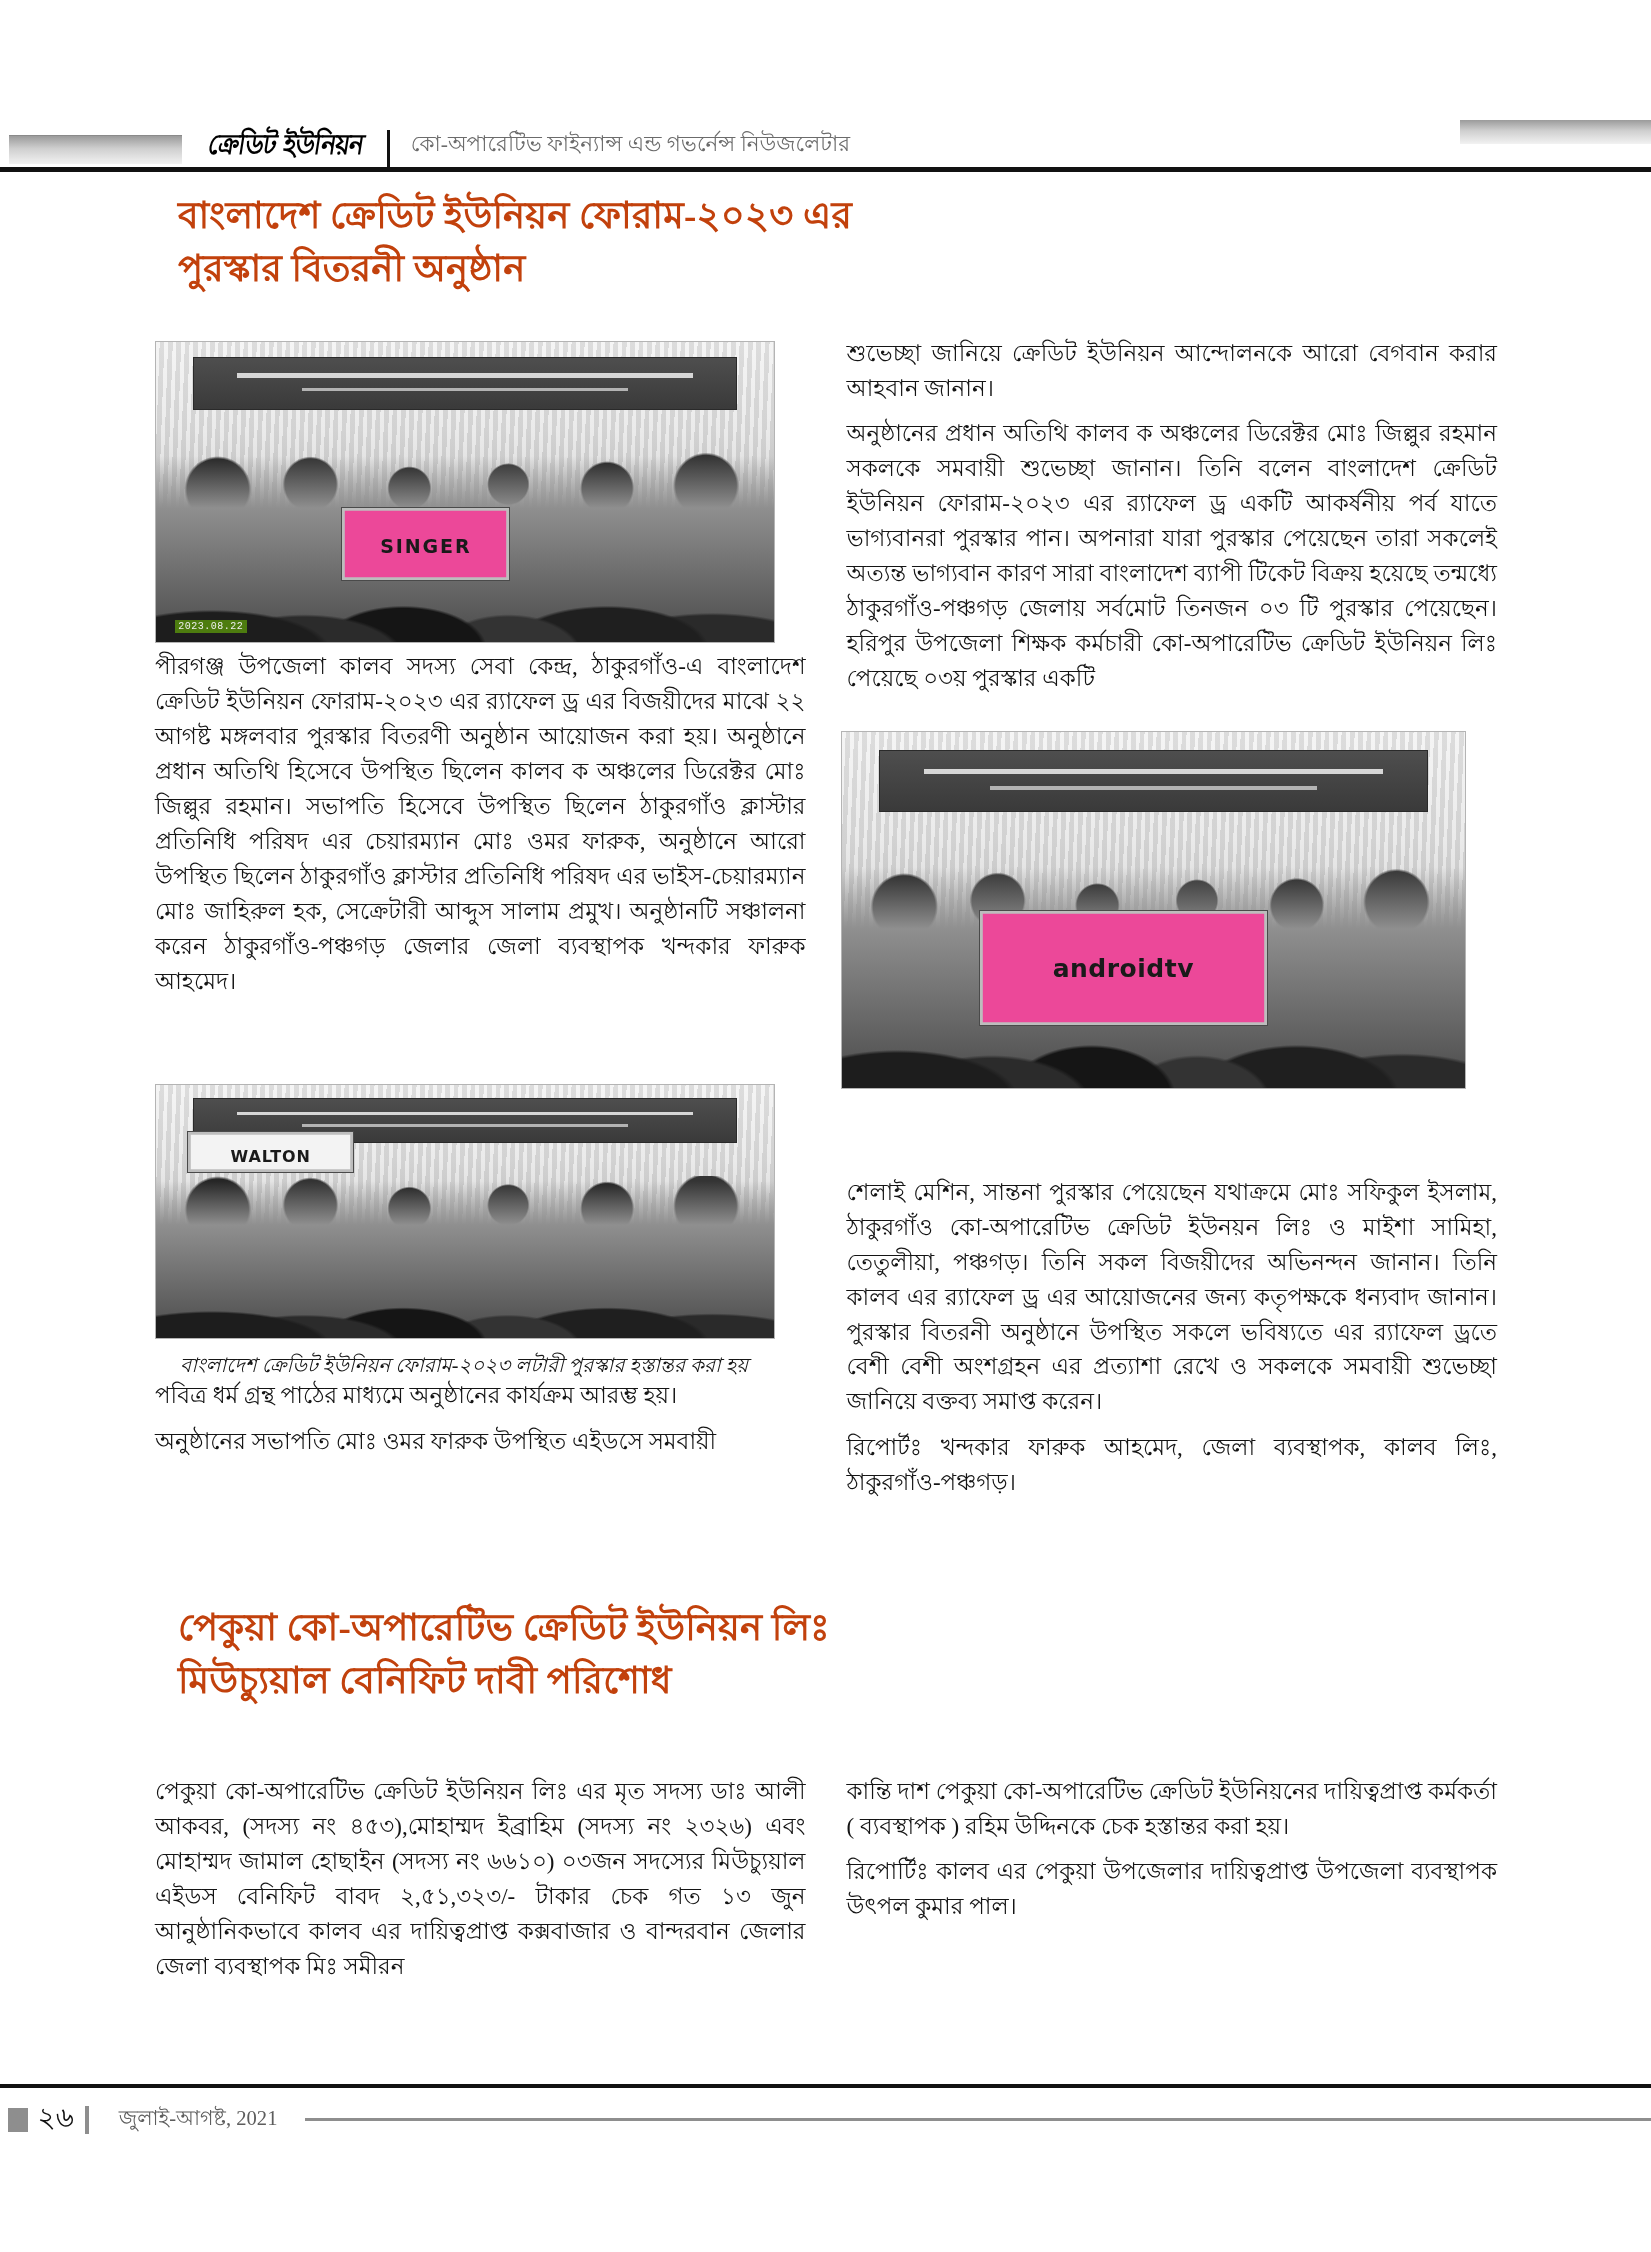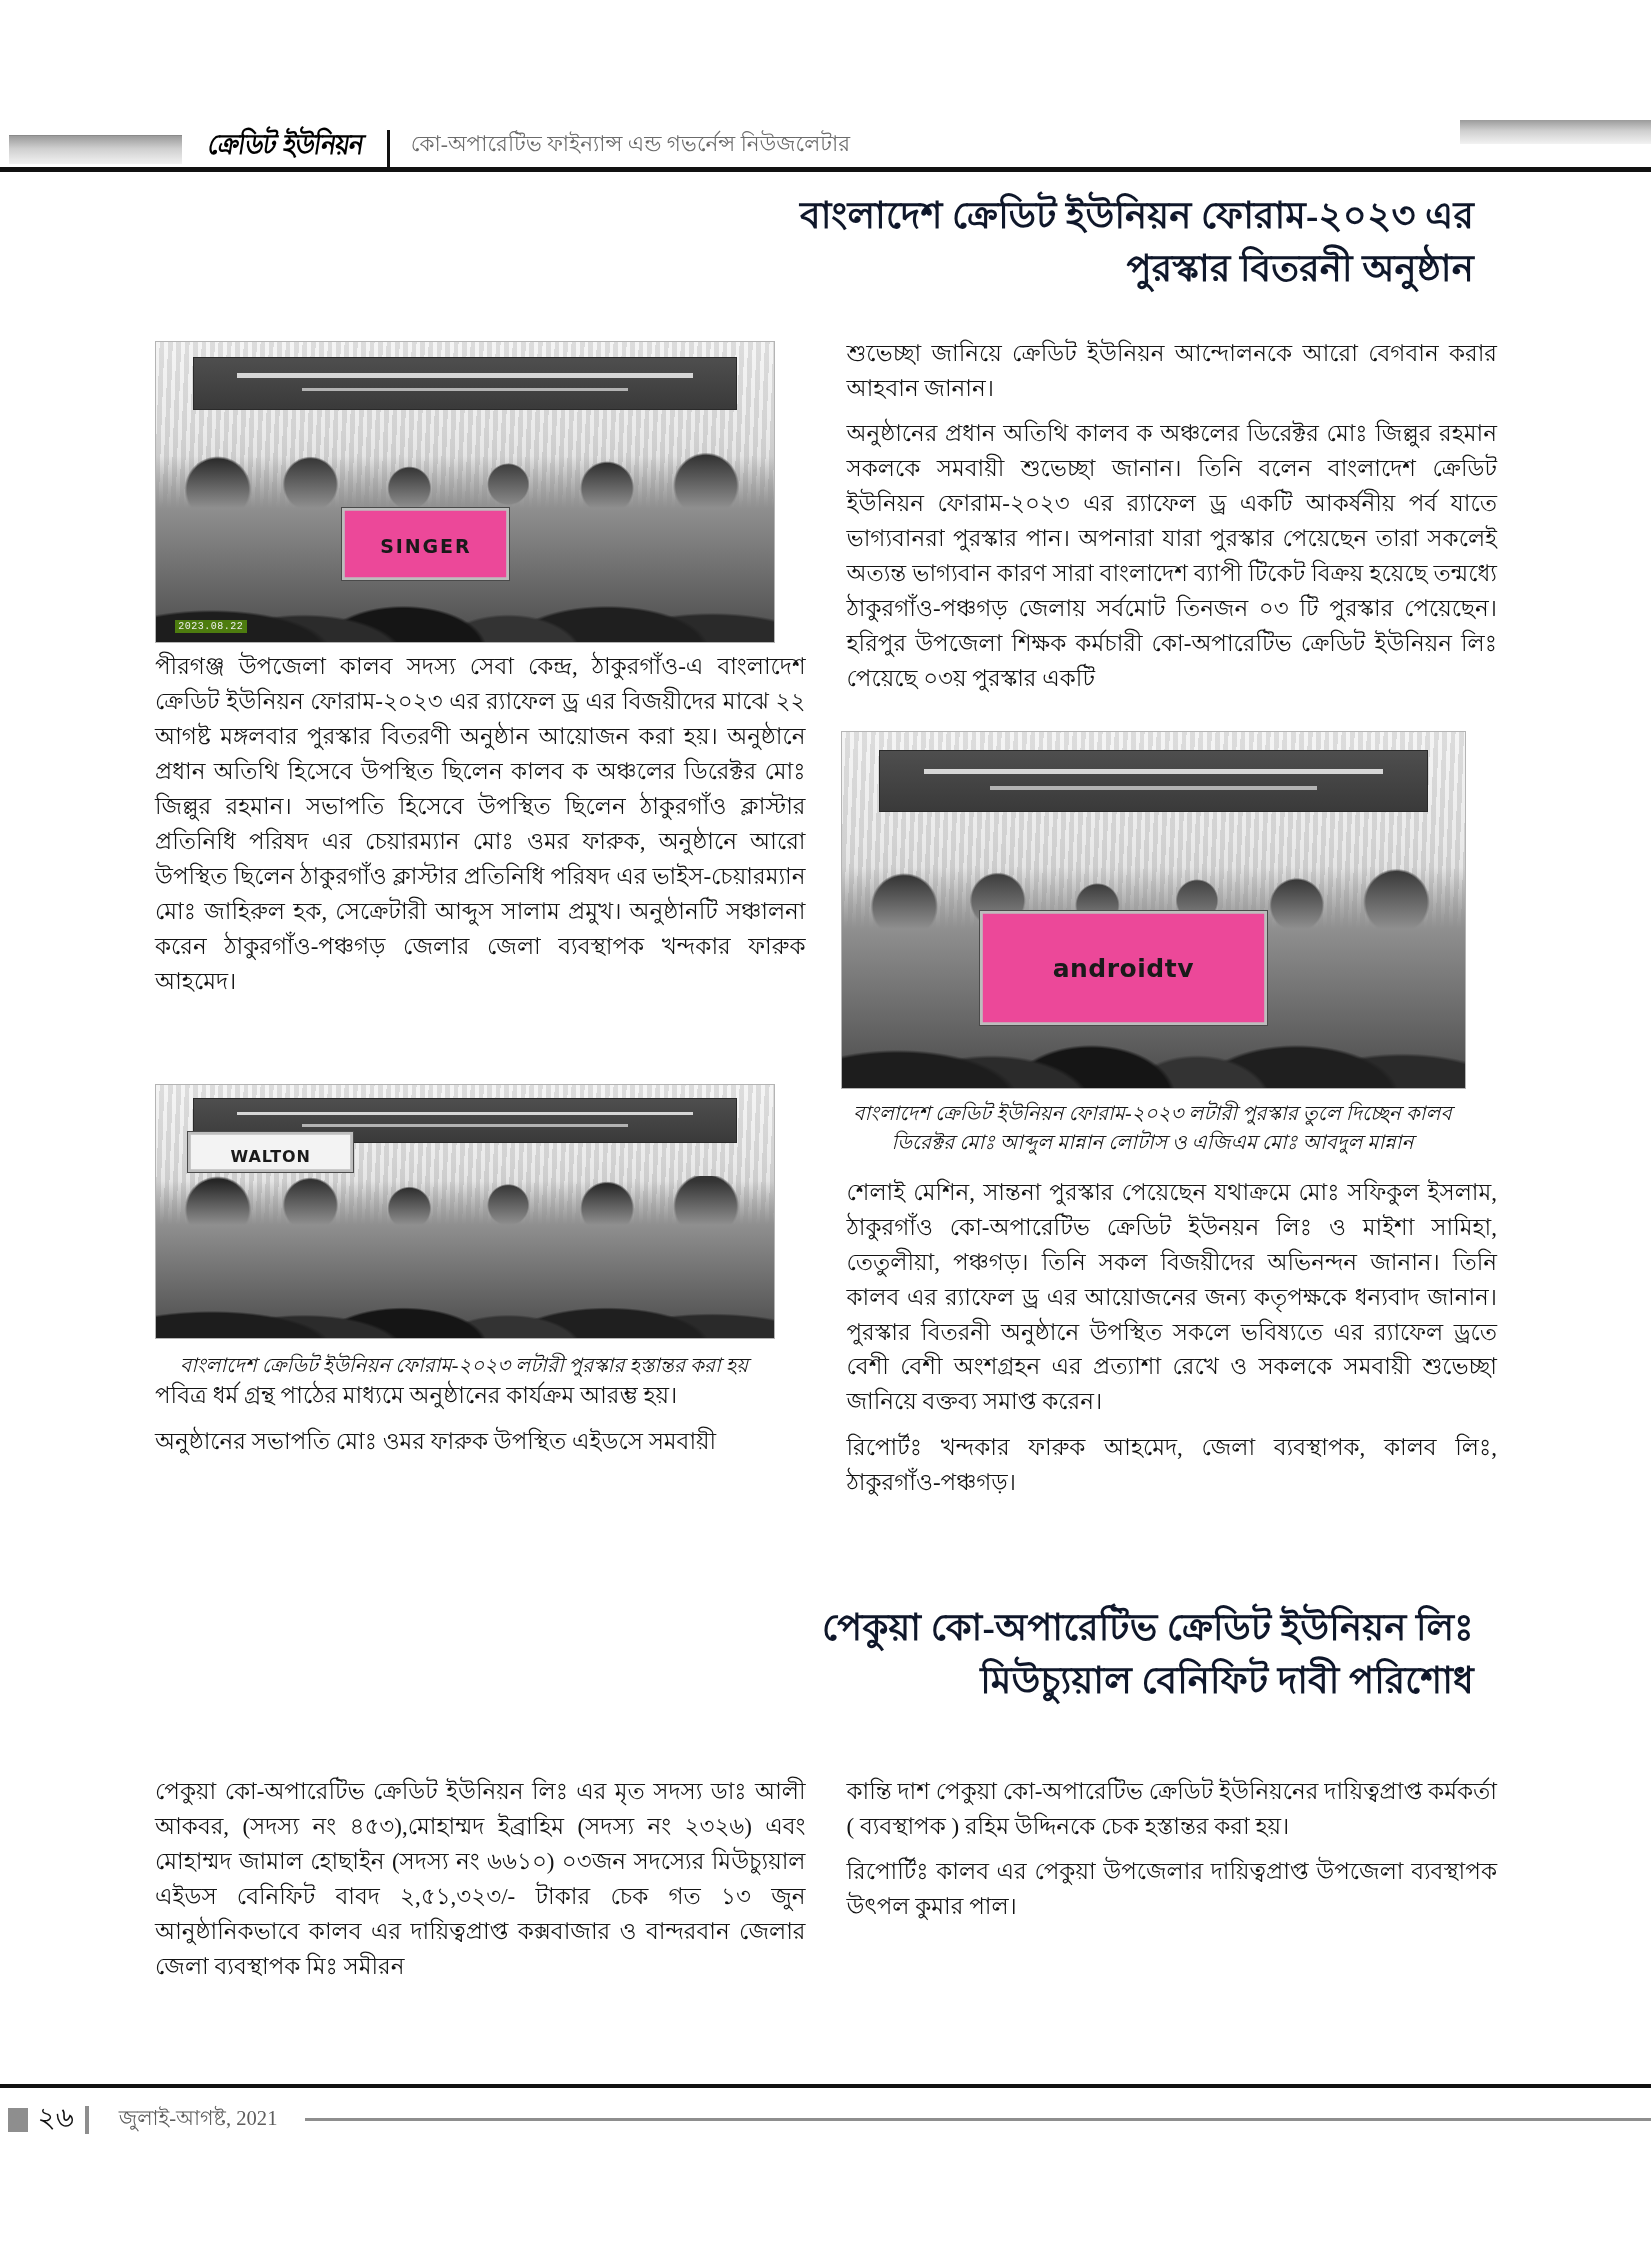--- a/index.html
+++ b/index.html
@@ -126,25 +126,25 @@
   .foot-line {
     flex: 1;
     height: 2.8px;
     background: #8e8e8e;
     margin-left: 28px;
     margin-right: 0;
   }
 
   
   .article-title {
-    text-align: right;
+    text-align: left;
     font-weight: bold;
     font-size: 37px;
     line-height: 1.42;
-    color: #0f172a;
+    color: #c2410c;
     letter-spacing: 0.2px;
   }
   #article1-title {
     position: absolute;
     left: 178px;
     right: 178px;
     top: 190px;
   }
   #article2-title {
     position: absolute;
@@ -360,21 +360,20 @@
 
   <div id="photo3" class="photo">
     <div class="ph-sky"></div>
     <div class="banner"></div>
     <div class="heads"></div>
     <div class="crowd"></div>
     <div class="prize">
       <div class="plabel">androidtv</div>
     </div>
   </div>
-  <p id="cap3" class="caption">বাংলাদেশ ক্রেডিট ইউনিয়ন ফোরাম-২০২৩ লটারী পুরস্কার তুলে দিচ্ছেন কালব ডিরেক্টর মোঃ আব্দুল মান্নান লোটাস ও এজিএম মোঃ আবদুল মান্নান</p>
 
   <div id="article2-title" class="article-title">
     <div>পেকুয়া কো-অপারেটিভ ক্রেডিট ইউনিয়ন লিঃ</div>
     <div>মিউচ্যুয়াল বেনিফিট  দাবী পরিশোধ</div>
   </div>
 
   <div id="article2-body" class="colwrap">
     <div class="col">
       <p class="body">পেকুয়া   কো-অপারেটিভ ক্রেডিট ইউনিয়ন লিঃ এর মৃত সদস্য ডাঃ আলী আকবর, (সদস্য নং ৪৫৩),মোহাম্মদ ইব্রাহিম (সদস্য নং ২৩২৬) এবং মোহাম্মদ জামাল হোছাইন (সদস্য নং ৬৬১০) ০৩জন সদস্যের মিউচ্যুয়াল এইডস বেনিফিট বাবদ ২,৫১,৩২৩/- টাকার চেক গত ১৩ জুন আনুষ্ঠানিকভাবে কালব এর দায়িত্বপ্রাপ্ত কক্সবাজার ও বান্দরবান  জেলার জেলা ব্যবস্থাপক মিঃ সমীরন</p>
     </div>

